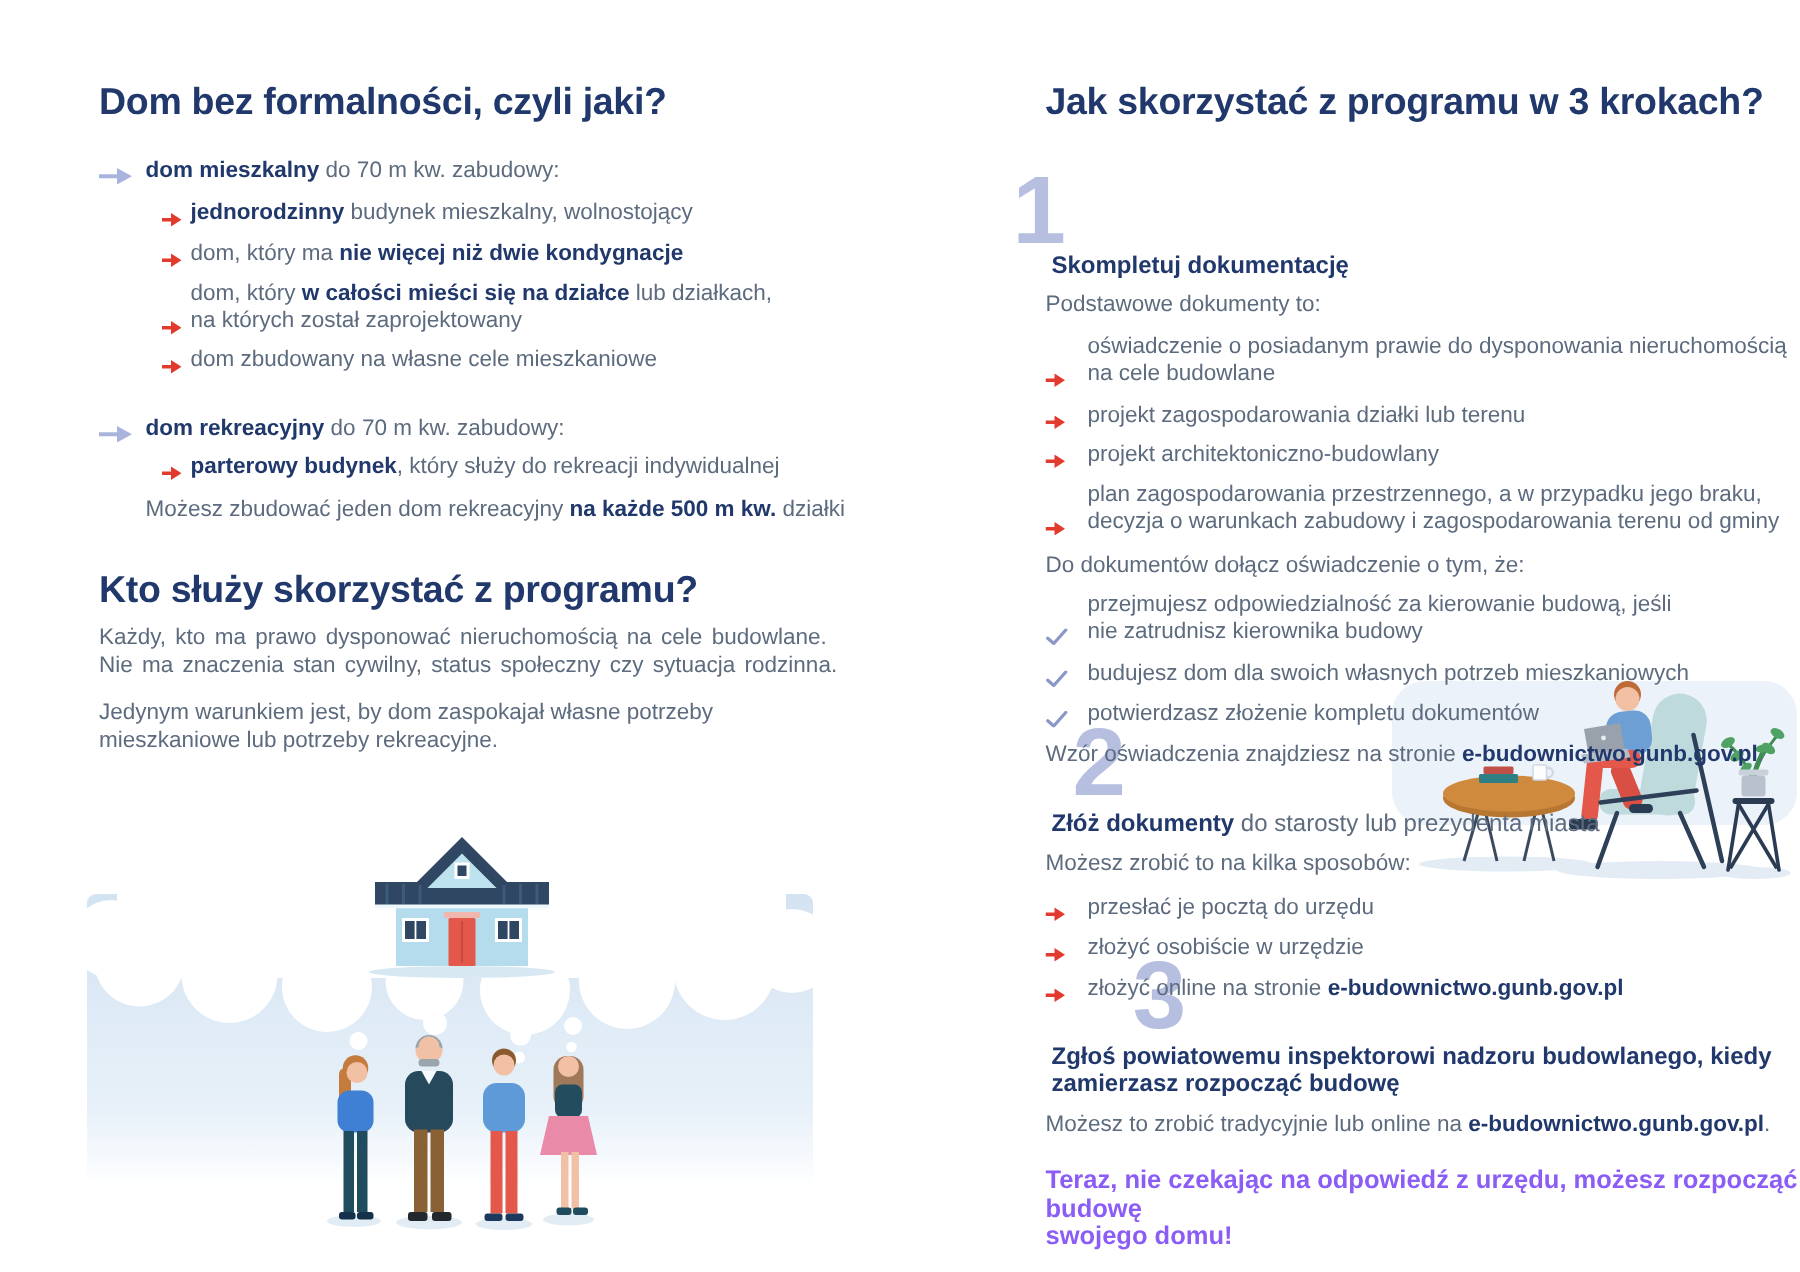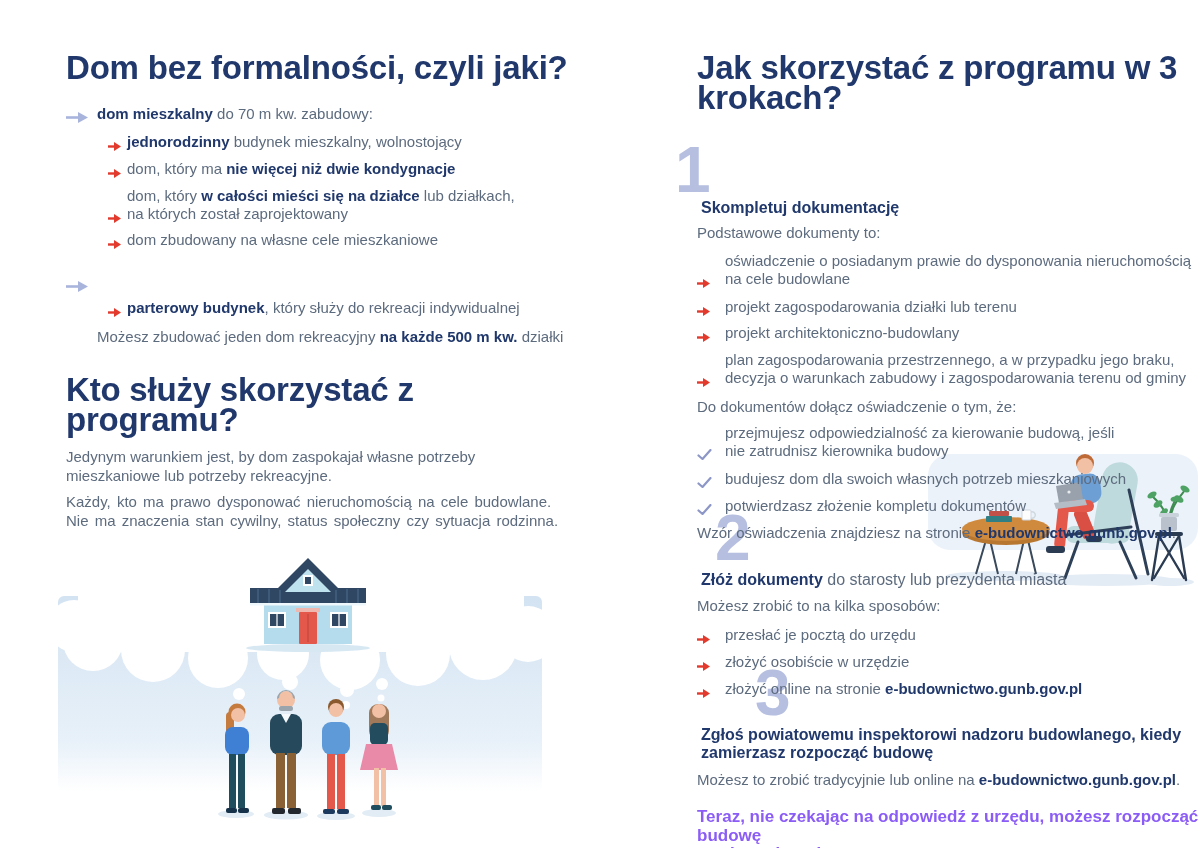--- a/index.html
+++ b/index.html
@@ -2,21 +2,21 @@
 <html><head>
 <meta charset="utf-8">
 <style>
   html,body{margin:0;padding:0;background:#ffffff;}
   body{width:1200px;height:848px;position:relative;overflow:hidden;
        font-family:"Liberation Sans","DejaVu Sans",sans-serif;
        -webkit-font-smoothing:antialiased;}
   .col{position:absolute;top:53px;}
   .col-left{left:66px;width:512px;}
   .col-right{left:697px;width:524px;}
-  .h{margin:0;font-size:33px;line-height:30px;font-weight:800;color:#20386b;letter-spacing:-0.2px;}
+  .h{margin:0;font-size:25px;line-height:30px;font-weight:800;color:#20386b;letter-spacing:-0.2px;}
   .txt{margin:0;font-size:15px;line-height:18px;color:#5d6b7e;}
   .txt b{color:#20386b;font-weight:700;}
   .pre{white-space:pre-line;}
   .row{display:flex;align-items:flex-end;}
   .ico{flex:none;}
   .ico svg{display:block;}
   .w31{width:31px;padding-top:4px;}
   .w19{width:19px;padding-top:4px;}
   .w28{width:28px;padding-top:4px;}
   .sub{margin-left:42px;}
@@ -85,39 +85,40 @@
     </div>
   </div>
 
   <div class="row" style="margin-top:28px">
     <span class="ico w31">
       <svg width="22" height="11" viewBox="0 0 22 11">
           <path d="M0 5.5 H14" stroke="#a9b4dc" stroke-width="2.6"></path>
           <path d="M12 0 L22 5.5 L12 11 Z" fill="#a9b4dc"></path>
         </svg>
     </span>
+    <p class="txt"><b>dom rekreacyjny</b><span> do 70 m kw. zabudowy:</span></p>
   </div>
   <div class="sub" style="margin-top:7px">
     <div class="row" style="margin-bottom:11px">
       <span class="ico w19">
           <svg width="13" height="9" viewBox="0 0 13 9">
             <path d="M0 4.5 H7" stroke="#e23a2d" stroke-width="2.4"></path>
             <path d="M6 0 L13 4.5 L6 9 Z" fill="#e23a2d"></path>
           </svg>
         </span>
       <p class="txt"><b>parterowy budynek</b><span>, który służy do rekreacji indywidualnej</span></p>
     </div>
   </div>
   <p class="txt indent31" style="margin-top:10px"><span>Możesz zbudować jeden dom rekreacyjny </span><b>na każde 500 m kw.</b><span> działki</span></p>
 
   <h1 class="h" style="margin-top:29px">Kto służy skorzystać z programu?</h1>
+  <p class="txt pre just" style="margin-top:8px;line-height:18.5px">Każdy, kto ma prawo dysponować nieruchomością na cele budowlane.
+Nie ma znaczenia stan cywilny, status społeczny czy sytuacja rodzinna.</p>
   <p class="txt pre" style="margin-top:13px;line-height:18.5px">Jedynym warunkiem jest, by dom zaspokajał własne potrzeby
 mieszkaniowe lub potrzeby rekreacyjne.</p>
-  <p class="txt pre just" style="margin-top:8px;line-height:18.5px">Każdy, kto ma prawo dysponować nieruchomością na cele budowlane.
-Nie ma znaczenia stan cywilny, status społeczny czy sytuacja rodzinna.</p>
 </section>
 
 <svg class="illu" style="left:58px;top:556px" width="486" height="290" viewBox="0 0 486 290">
   <defs>
     <linearGradient id="bgGrad" x1="0" y1="0" x2="0" y2="1">
       <stop offset="0" stop-color="#d3e3f2"></stop>
         <stop offset="0.75" stop-color="#e8f1f9"></stop>
         <stop offset="1" stop-color="#ffffff"></stop>
     </linearGradient>
   </defs>

